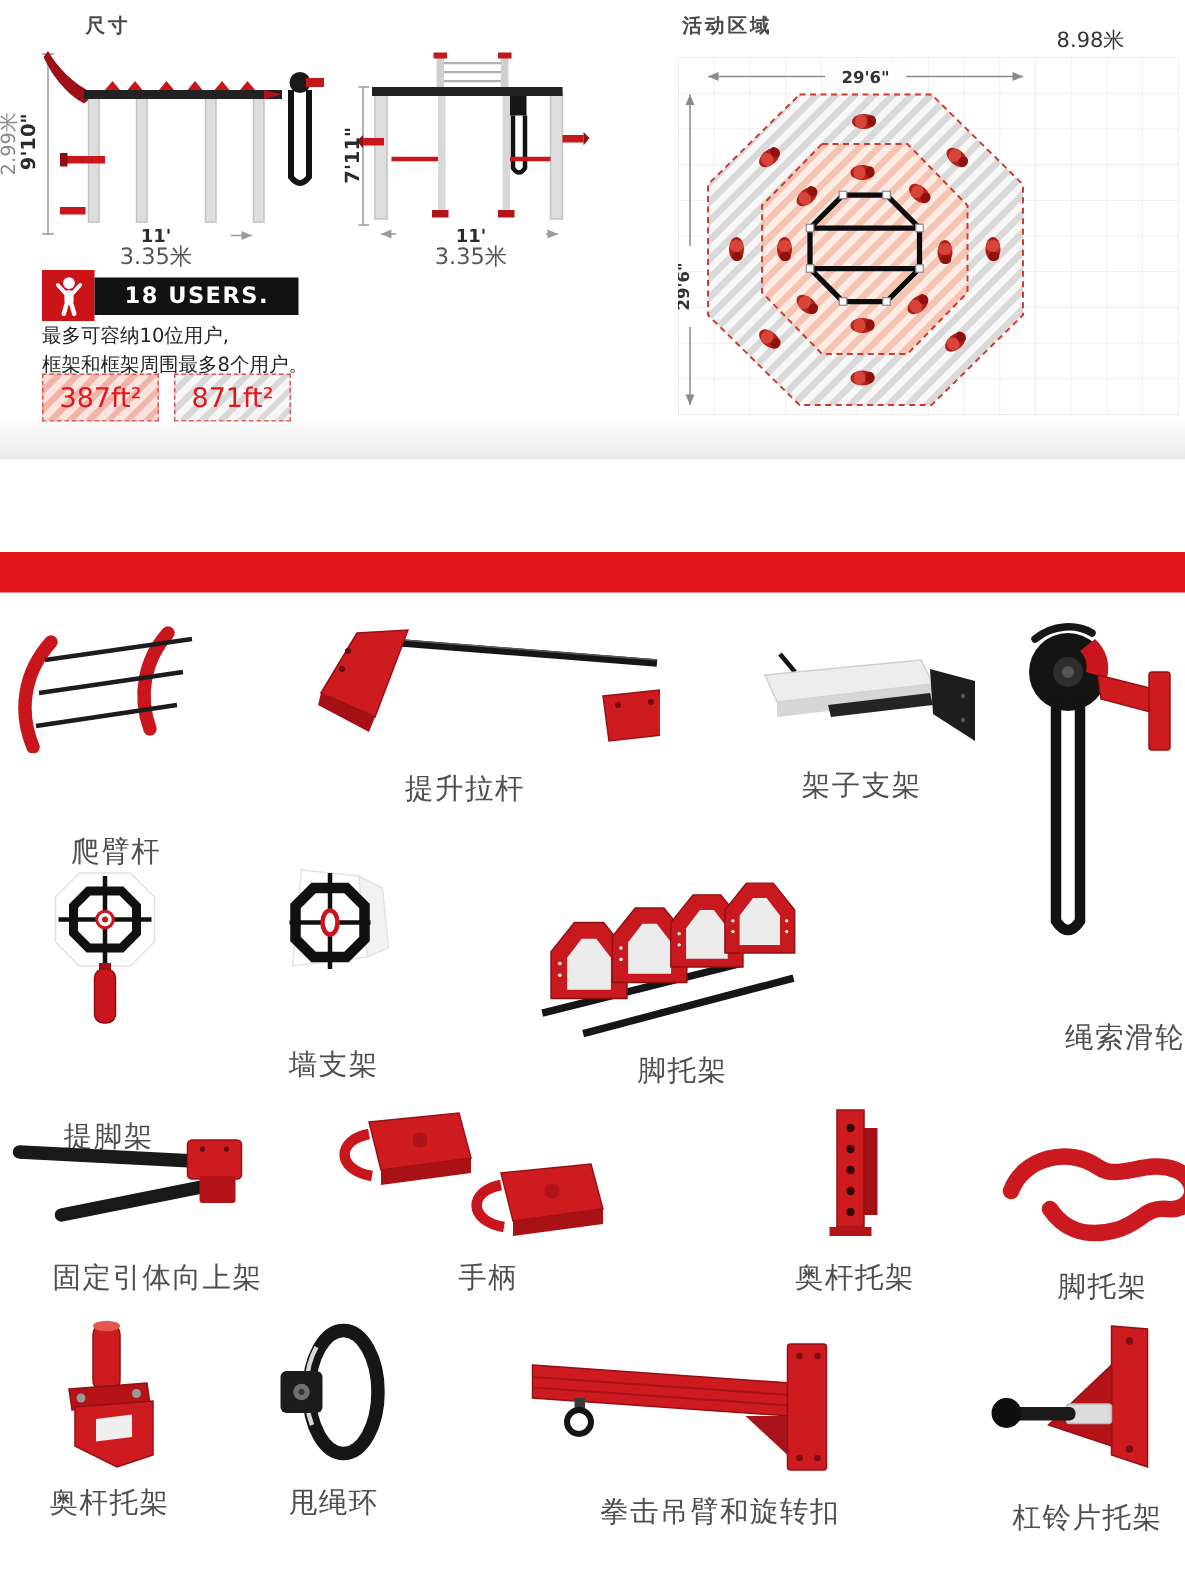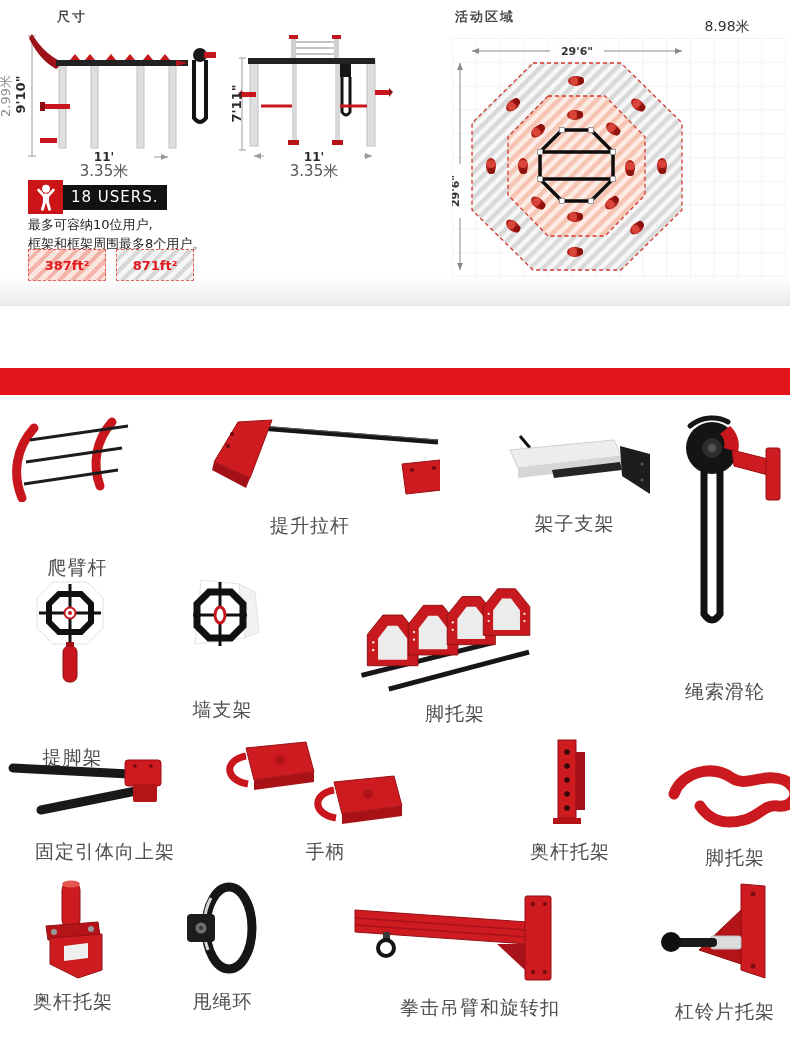--- a/index.html
+++ b/index.html
@@ -7,26 +7,26 @@
         font-family:"DejaVu Sans","Liberation Sans",sans-serif;}
   .sec-title{position:absolute;font-size:13px;color:#4a4a4a;letter-spacing:2px;font-weight:bold;}
   .abs{position:absolute;}
   .rot{position:absolute;width:80px;text-align:center;transform:rotate(-90deg);font-size:13px;color:#8a8a8a;white-space:nowrap;}
   .rot.b{font-weight:bold;color:#2b2b2b;}
   .dim-c{position:absolute;width:100px;text-align:center;white-space:nowrap;}
   .ft{font-weight:bold;font-size:12px;color:#2b2b2b;background:#fff;}
   .m{font-size:15px;color:#555;}
   .users-badge{position:absolute;left:28px;top:180px;display:flex;align-items:center;}
   .users-badge .sq{width:35px;height:34px;background:#cb1418;display:flex;align-items:center;justify-content:center;}
-  .users-badge .bar{height:25px;background:#121212;color:#fff;font-weight:normal;font-size:15px;line-height:25px;
-                    padding:0 8px;letter-spacing:1px;white-space:nowrap;}
+  .users-badge .bar{height:25px;background:#121212;color:#fff;font-weight:bold;font-size:15px;line-height:25px;
+                    padding:0 20px;letter-spacing:1px;white-space:nowrap;}
   .cap{position:absolute;left:28px;top:215px;font-size:13px;color:#232323;line-height:19px;}
   .areas{position:absolute;left:28px;top:249px;display:flex;gap:10px;}
   .area{width:76px;height:30px;border:1px dashed #e2544d;display:flex;align-items:center;justify-content:center;
-        font-weight:bold;font-size:13px;color:#e0181e;}
+        font-weight:normal;font-size:18px;color:#e0181e;}
   .area.red{background:repeating-linear-gradient(135deg,#fbe3de 0 5px,#f3b3a8 5px 9px);}
   .area.gray{background:repeating-linear-gradient(135deg,#f6f6f6 0 5px,#d8d8d8 5px 9px);}
   .fade{position:absolute;left:0;top:277px;width:790px;height:28px;
         background:linear-gradient(to bottom,rgba(236,236,236,0),#ebebeb);border-bottom:1px solid #e2e2e2;}
   .banner{position:absolute;left:0;top:368px;width:790px;height:27px;background:#e3141a;}
   .ow{position:absolute;left:682px;top:18px;width:90px;text-align:center;font-size:14px;color:#333;}
   figure.product{position:absolute;margin:0;display:flex;flex-direction:column;align-items:center;}
   figure.product figcaption{margin-top:9px;font-size:19px;color:#4f4f4f;letter-spacing:1px;white-space:nowrap;}
 </style>
 </head>
@@ -264,21 +264,21 @@
         <polygon points="18,26 122,16 130,32 26,44" fill="#ededed" stroke="#cfcfcf" stroke-width="1"></polygon>
         <polygon points="26,44 130,32 130,42 26,54" fill="#d6d6d6"></polygon>
         <polygon points="128,22 158,30 158,70 130,52" fill="#1d1d1d"></polygon>
         <circle cx="150" cy="40" r="1.5" fill="#555"></circle>
           <circle cx="150" cy="56" r="1.5" fill="#555"></circle>
         <polygon points="60,46 128,38 130,46 62,54" fill="#242424"></polygon>
       </svg>
       <figcaption>架子支架</figcaption>
     </figure>
 
-    <figure class="product" style="left:660px;top:408px;width:130px;">
+    <figure class="product" style="left:660px;top:408px;width:130px;align-items:flex-end;">
       <svg width="130" height="262" viewBox="0 0 130 262">
         <path d="M30,18 C42,8 58,8 68,14" stroke="#161616" stroke-width="5" fill="none" stroke-linecap="round"></path>
         <circle cx="52" cy="40" r="26" fill="#141414"></circle>
         <circle cx="52" cy="40" r="10" fill="#2e2e2e"></circle>
         <circle cx="52" cy="40" r="4" fill="#555"></circle>
         <path d="M70,18 A26,26 0 0 1 78,44 L64,40 A14,14 0 0 0 60,26 Z" fill="#c8161c"></path>
         <polygon points="72,42 112,52 112,68 74,58" fill="#ce1b20" stroke="#991014" stroke-width="1"></polygon>
         <rect x="106" y="40" width="14" height="52" rx="2" fill="#ce1b20" stroke="#991014" stroke-width="1"></rect>
         <path d="M44,64 L44,206 Q52,218 60,206 L60,64" stroke="#121212" stroke-width="7" fill="none" stroke-linecap="round"></path>
       </svg>

